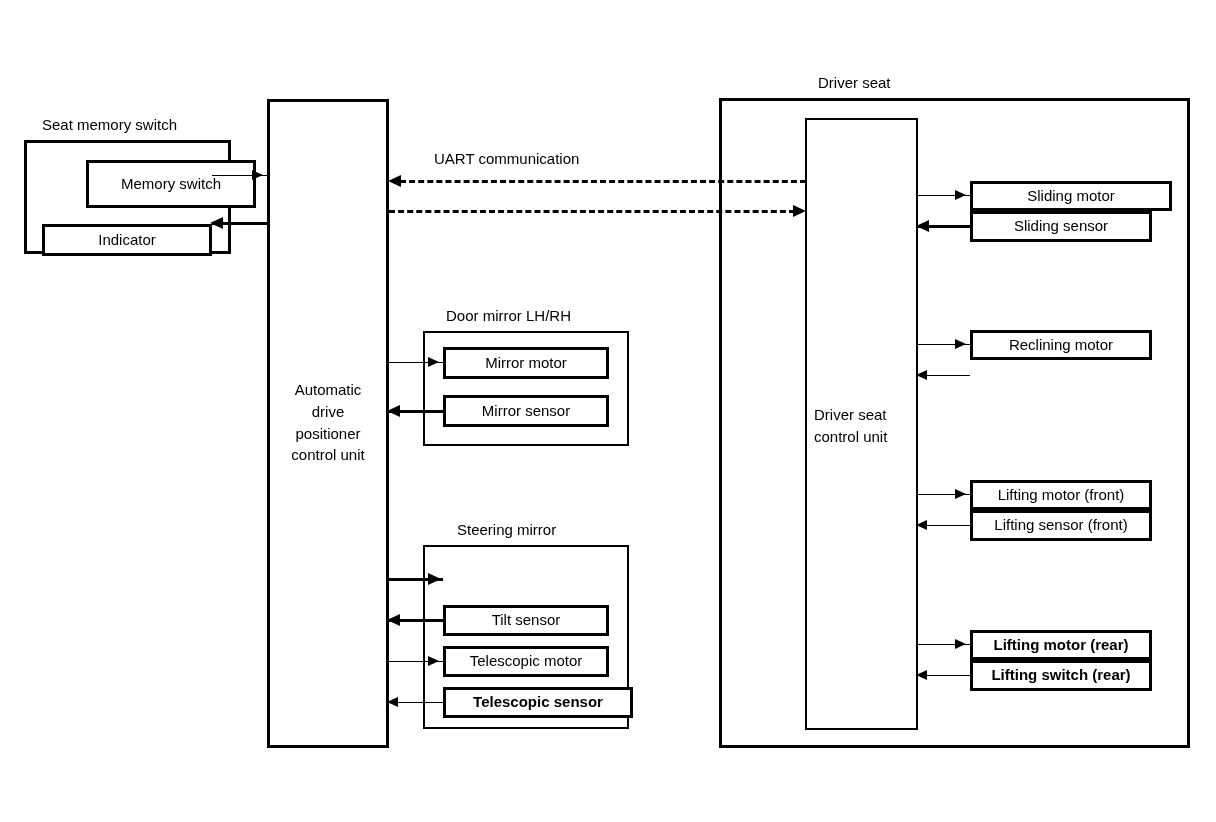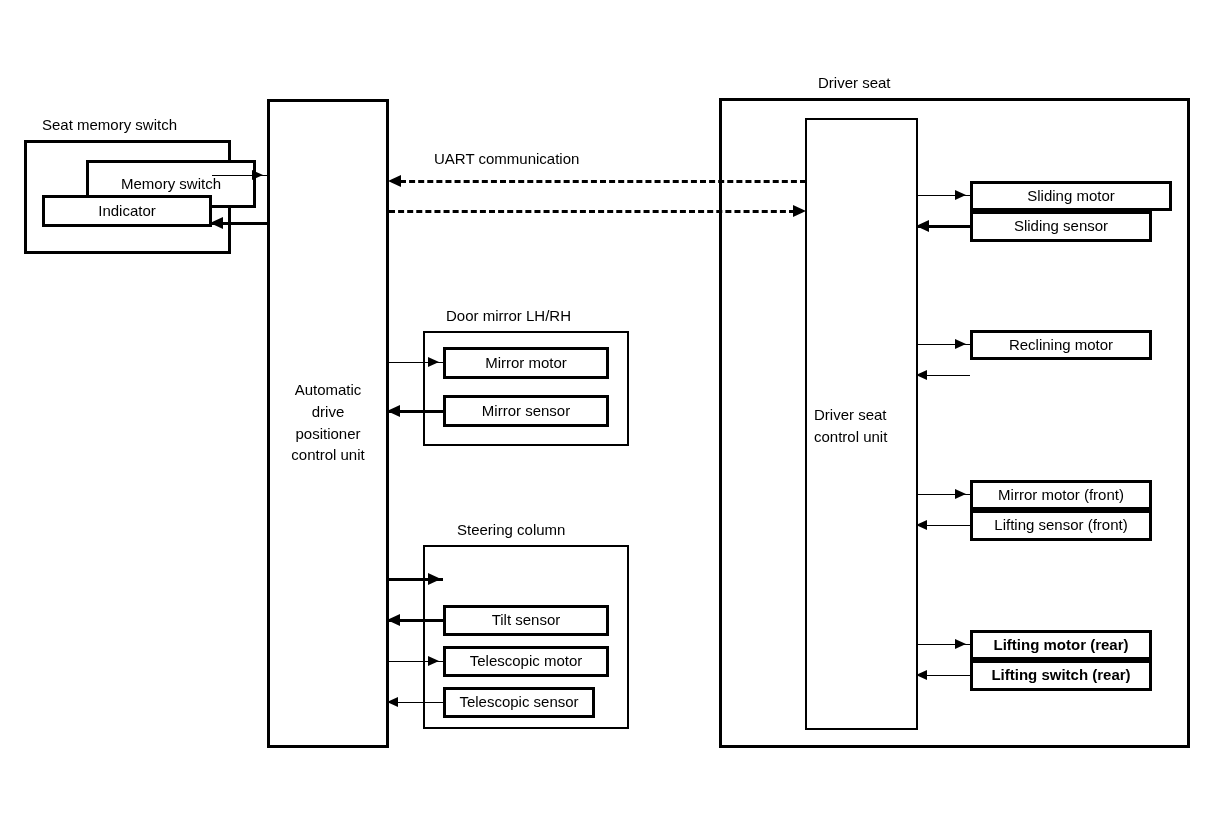--- a/index.html
+++ b/index.html
@@ -93,21 +93,21 @@
 </head>
 <body>
 
 <div id="canvas">
 
   <div class="grouplabel" style="left:42px; top:116px;">Seat memory switch</div>
   <div class="box thick" style="left:24px; top:140px; width:207px; height:114px;"></div>
   <div class="cell thick" style="left:42px; top:160px; width:170px; height:48px; border-width:3px;margin-left:44px;">
     <span>Memory switch</span>
   </div>
-  <div class="cell thick" style="left:42px; top:195px; width:170px; height:32px; border-width:3px;">
+  <div class="cell thick" style="left:42px; top:224px; width:170px; height:32px; border-width:3px;">
     <span>Indicator</span>
   </div>
 
   <div class="hline" style="left:212px; top:175px; width:56px;"></div>
   <div class="arrow right" style="left:252px; top:170px;"></div>
 
   <div class="hline thick" style="left:212px; top:222px; width:56px;"></div>
   <div class="arrow big left" style="left:210px; top:217px;"></div>
 
   <div class="box thick" style="left:267px; top:99px; width:122px; height:649px;"></div>
@@ -132,29 +132,29 @@
   <div class="cell thick" style="left:443px; top:395px; width:166px; height:32px; border-width:3px;">
     <span>Mirror sensor</span>
   </div>
 
   <div class="hline" style="left:389px; top:362px; width:54px;"></div>
   <div class="arrow right" style="left:428px; top:357px;"></div>
 
   <div class="hline thick" style="left:389px; top:410px; width:54px;"></div>
   <div class="arrow big left" style="left:387px; top:405px;"></div>
 
-  <div class="grouplabel" style="left:457px; top:521px;">Steering column</div>
+  <div class="grouplabel" style="left:457px; top:521px;">Steering mirror</div>
   <div class="box" style="left:423px; top:545px; width:206px; height:184px;"></div>
   <div class="cell thick" style="left:443px; top:605px; width:166px; height:31px; border-width:3px;">
     <span>Tilt sensor</span>
   </div>
   <div class="cell thick" style="left:443px; top:646px; width:166px; height:31px; border-width:3px;">
     <span>Telescopic motor</span>
   </div>
-  <div class="cell thick" style="left:443px; top:687px; width:152px; height:31px; border-width:3px;">
+  <div class="cell thick" style="left:443px; top:687px; width:190px; height:31px; border-width:3px;font-weight:bold;">
     <span>Telescopic sensor</span>
   </div>
 
   <div class="hline thick" style="left:389px; top:578px; width:54px;"></div>
   <div class="arrow big right" style="left:428px; top:573px;"></div>
 
   <div class="hline thick" style="left:389px; top:619px; width:54px;"></div>
   <div class="arrow big left" style="left:387px; top:614px;"></div>
 
   <div class="hline" style="left:389px; top:661px; width:54px;"></div>
@@ -183,21 +183,21 @@
 
   <div class="cell thick" style="left:970px; top:330px; width:182px; height:30px; border-width:3px;">
     <span>Reclining motor</span>
   </div>
   <div class="hline" style="left:918px; top:344px; width:52px;"></div>
   <div class="arrow right" style="left:955px; top:339px;"></div>
   <div class="hline" style="left:918px; top:375px; width:52px;"></div>
   <div class="arrow left" style="left:916px; top:370px;"></div>
 
   <div class="cell thick" style="left:970px; top:480px; width:182px; height:30px; border-width:3px;">
-    <span>Mirror motor (front)</span>
+    <span>Lifting motor (front)</span>
   </div>
   <div class="cell thick" style="left:970px; top:510px; width:182px; height:31px; border-width:3px;">
     <span>Lifting sensor (front)</span>
   </div>
   <div class="hline" style="left:918px; top:494px; width:52px;"></div>
   <div class="arrow right" style="left:955px; top:489px;"></div>
   <div class="hline" style="left:918px; top:525px; width:52px;"></div>
   <div class="arrow left" style="left:916px; top:520px;"></div>
 
   <div class="cell thick bold" style="left:970px; top:630px; width:182px; height:30px; border-width:3px;">

